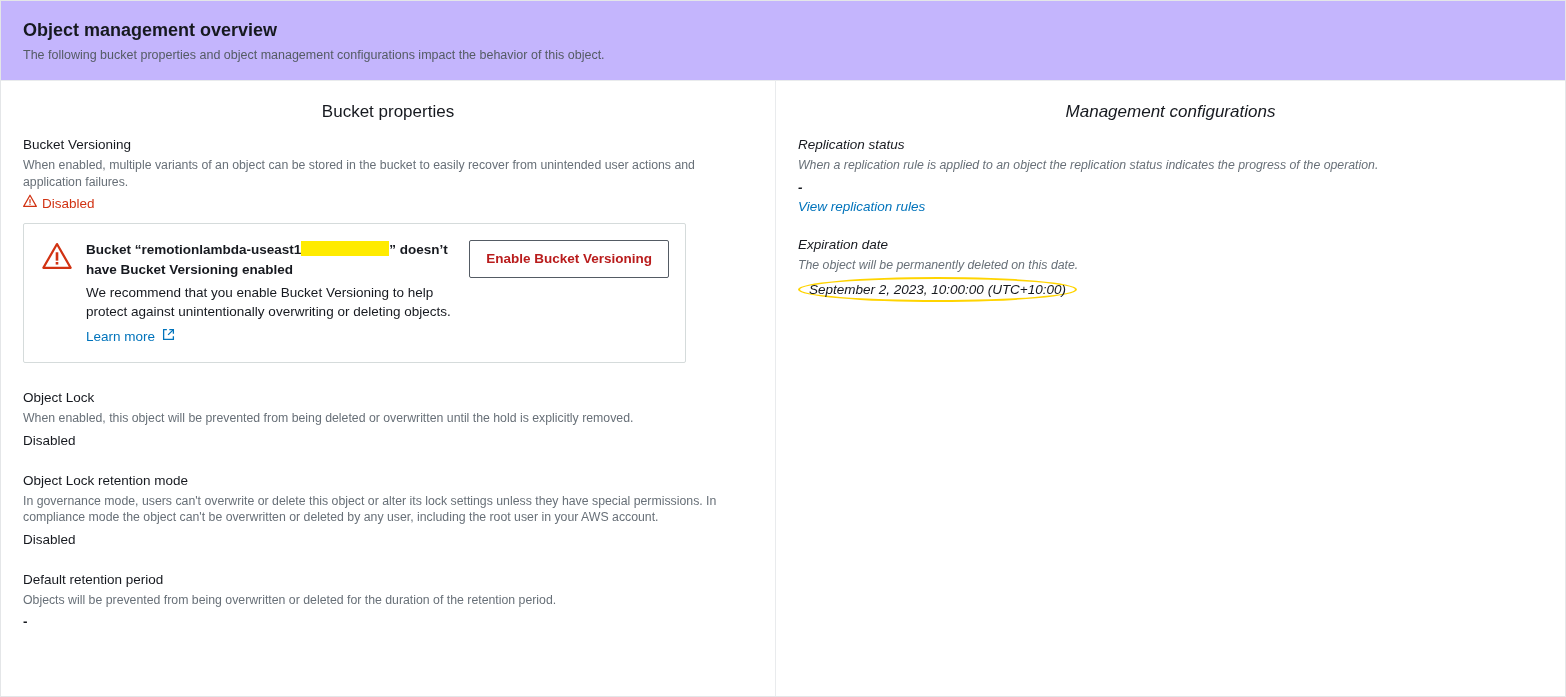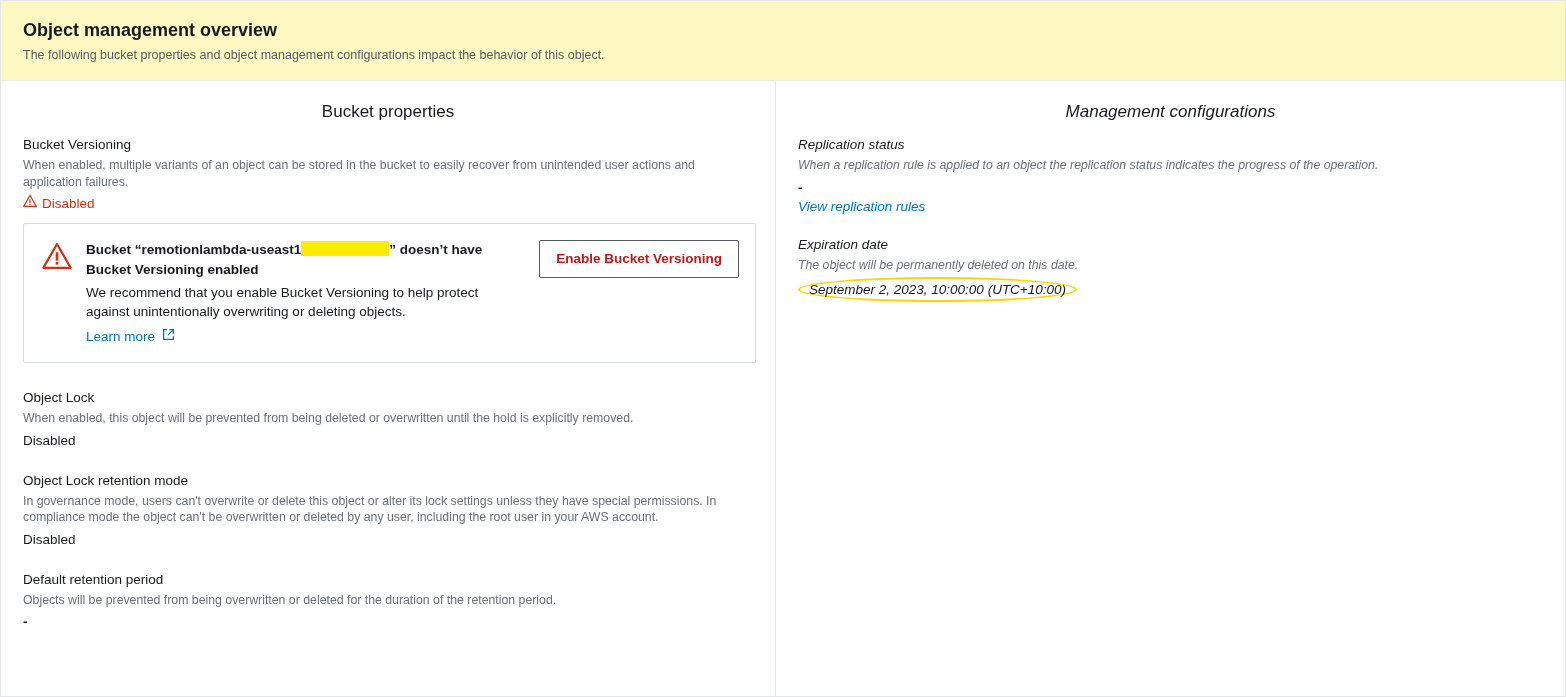--- a/index.html
+++ b/index.html
@@ -23,21 +23,21 @@
     background: #ffffff;
     display: flex;
     flex-direction: column;
     overflow: hidden;
   }
 
   
   .panel-header {
     box-sizing: border-box;
     padding: 18px 6px 16px 22px;
-    background: #fef9c3;
+    background: #c4b5fd;
     border-bottom: 1px solid #e9ebed;
   }
   .panel-header h1 {
     margin: 0 0 6px 0;
     font-size: 18px;
     line-height: 22px;
     font-weight: bold;
     color: #16191f;
   }
   .panel-header p {
@@ -108,21 +108,21 @@
     font-size: 13.5px;
     line-height: 18px;
   }
 
   
   .icon-inline { display:inline-block; vertical-align:-2px; }
 
   
   .alert {
     box-sizing: border-box;
-    width: 733px;
+    width: 663px;
     border: 1px solid #d5dbdb;
     background: #ffffff;
     border-radius: 2px;
     padding: 16px 16px 16px 18px;
     display: flex;
     align-items: flex-start;
     margin: 4px 0 26px 0;
   }
   .alert-icon {
     flex: 0 0 auto;

